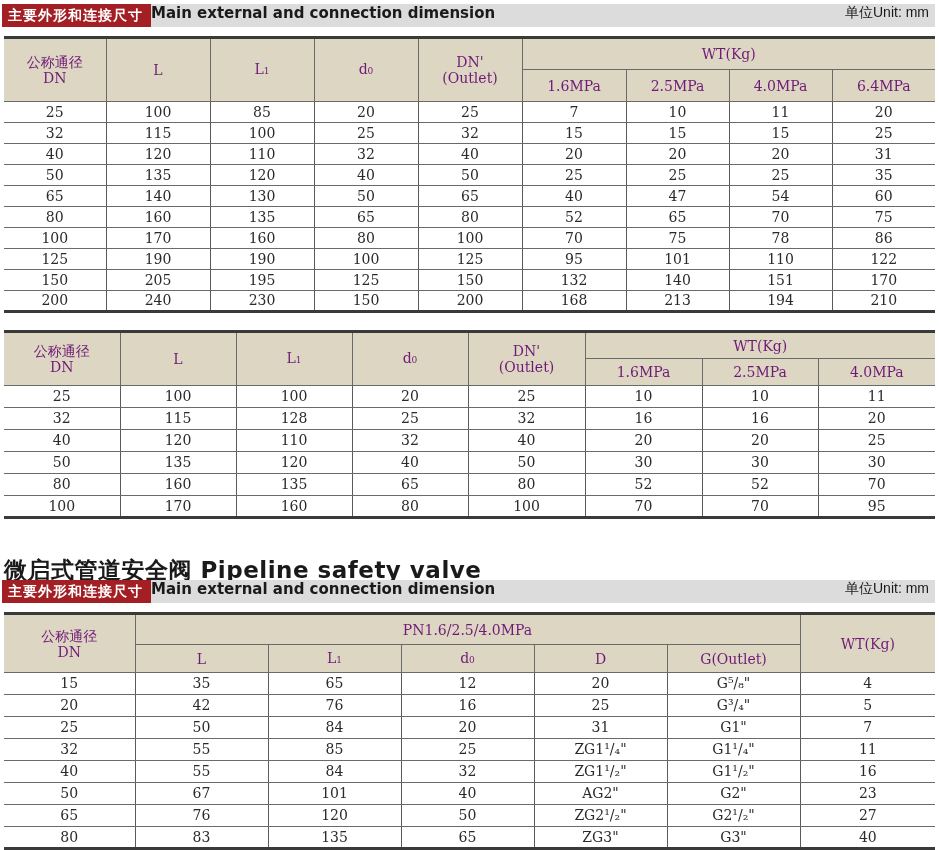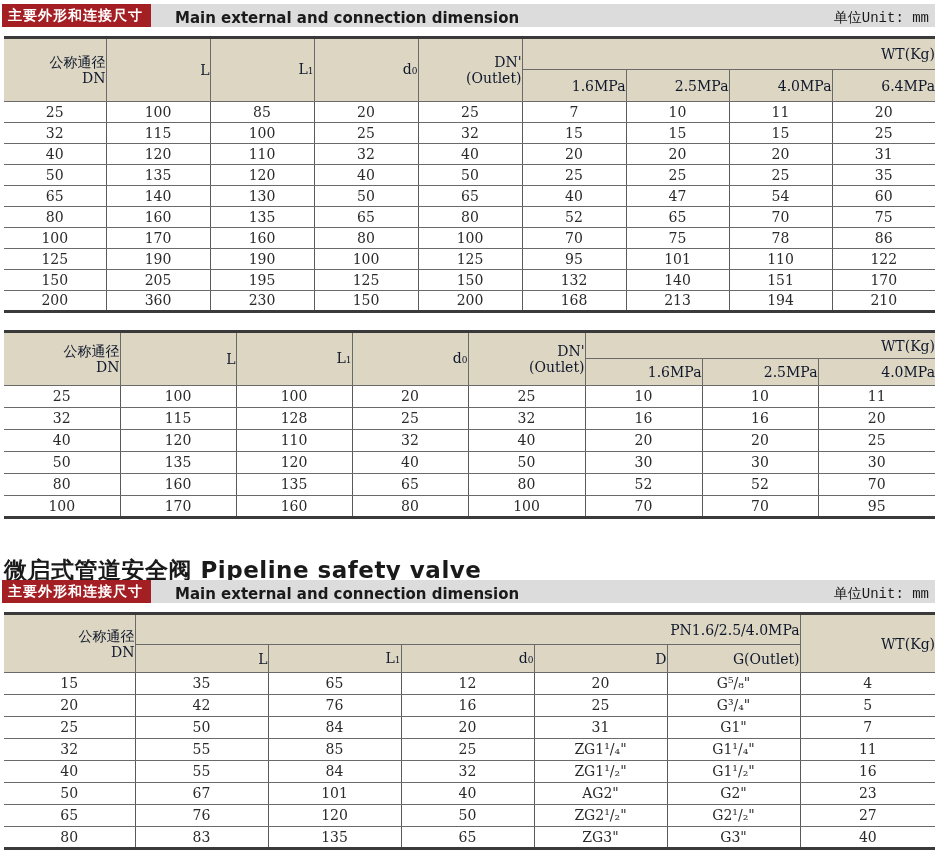--- a/index.html
+++ b/index.html
@@ -1,30 +1,30 @@
 <!DOCTYPE html>
 <html><head>
 <meta charset="utf-8">
 <style>
   * { box-sizing: border-box; margin: 0; padding: 0; }
   html, body { width: 939px; height: 850px; background: #ffffff; overflow: hidden; }
   body { position: relative; font-family: "DejaVu Serif", "Liberation Serif", serif; color: #2a2a2a; }
 
-  .hbar { position: absolute; left: 2px; width: 933px; height: 23px; background: #dcdcdc; display: flex; align-items: flex-end; gap: 24px; }
+  .hbar { position: absolute; left: 2px; width: 933px; height: 23px; background: #dcdcdc; display: flex; align-items: flex-start; }
   .hbar .cn { background: #a31f24; color: #fff; font-family: "DejaVu Sans", sans-serif; font-weight: bold; font-size: 14px; height: 23px; line-height: 23px; padding: 0 8px 0 6px; letter-spacing: 1px; }
   .hbar .en { font-family: "DejaVu Sans", sans-serif; font-weight: bold; font-size: 15px; color: #1a1a1a; margin-left: 0; flex: 1; }
-  .hbar .unit { font-family: Liberation Mono, monospace; font-size: 14px; color: #1a1a1a; margin-right: 6px; }
+  .hbar .unit { font-family: Liberation Sans, sans-serif; font-size: 14px; color: #1a1a1a; margin-right: 6px; }
 
   .section-title { position: absolute; left: 4px; top: 555px; font-family: "DejaVu Sans", sans-serif; font-weight: bold; font-size: 23px; color: #1a1a1a; letter-spacing: 0.5px; }
 
   table { position: absolute; left: 4px; border-collapse: collapse; table-layout: fixed; }
   table.t1 { top: 36px; width: 931px; border-top: 3px solid #3a3a3a; border-bottom: 3px solid #3a3a3a; }
   table.t2 { top: 330px; width: 931px; border-top: 3px solid #3a3a3a; border-bottom: 3px solid #3a3a3a; }
   table.t3 { top: 612px; width: 931px; border-top: 3px solid #3a3a3a; border-bottom: 3px solid #3a3a3a; }
-  th { background: #dcd6c3; font-weight: normal; font-size: 14px; color: #0f172a; text-align: right; border: 1px solid #6a6a6a; line-height: 16px; }
+  th { background: #dcd6c3; font-weight: normal; font-size: 14px; color: #701a75; text-align: center; border: 1px solid #6a6a6a; line-height: 16px; }
   td { font-size: 14px; text-align: center; border-left: 1px solid #5a5a5a; border-right: 1px solid #5a5a5a; border-bottom: 1.5px solid #6a6a6a; height: 21px; line-height: 19px; color: #2a2a2a; }
   tr td:first-child, tr th:first-child { border-left: none; }
   tr td:last-child, tr th:last-child { border-right: none; }
   .t1 th.top { height: 32px; }
   .t1 th.sub { height: 32px; }
   .t2 th.top { height: 27px; }
   .t2 th.sub { height: 27px; }
   .t3 th.top { height: 31px; }
   .t3 th.sub { height: 28px; }
   .t2 td { height: 22px; }
@@ -163,21 +163,21 @@
         <td>195</td>
         <td>125</td>
         <td>150</td>
         <td>132</td>
         <td>140</td>
         <td>151</td>
         <td>170</td>
       </tr>
       <tr>
         <td>200</td>
-        <td>360</td>
+        <td>240</td>
         <td>230</td>
         <td>150</td>
         <td>200</td>
         <td>168</td>
         <td>213</td>
         <td>194</td>
         <td>210</td>
       </tr>
     </tbody>
 </table>

